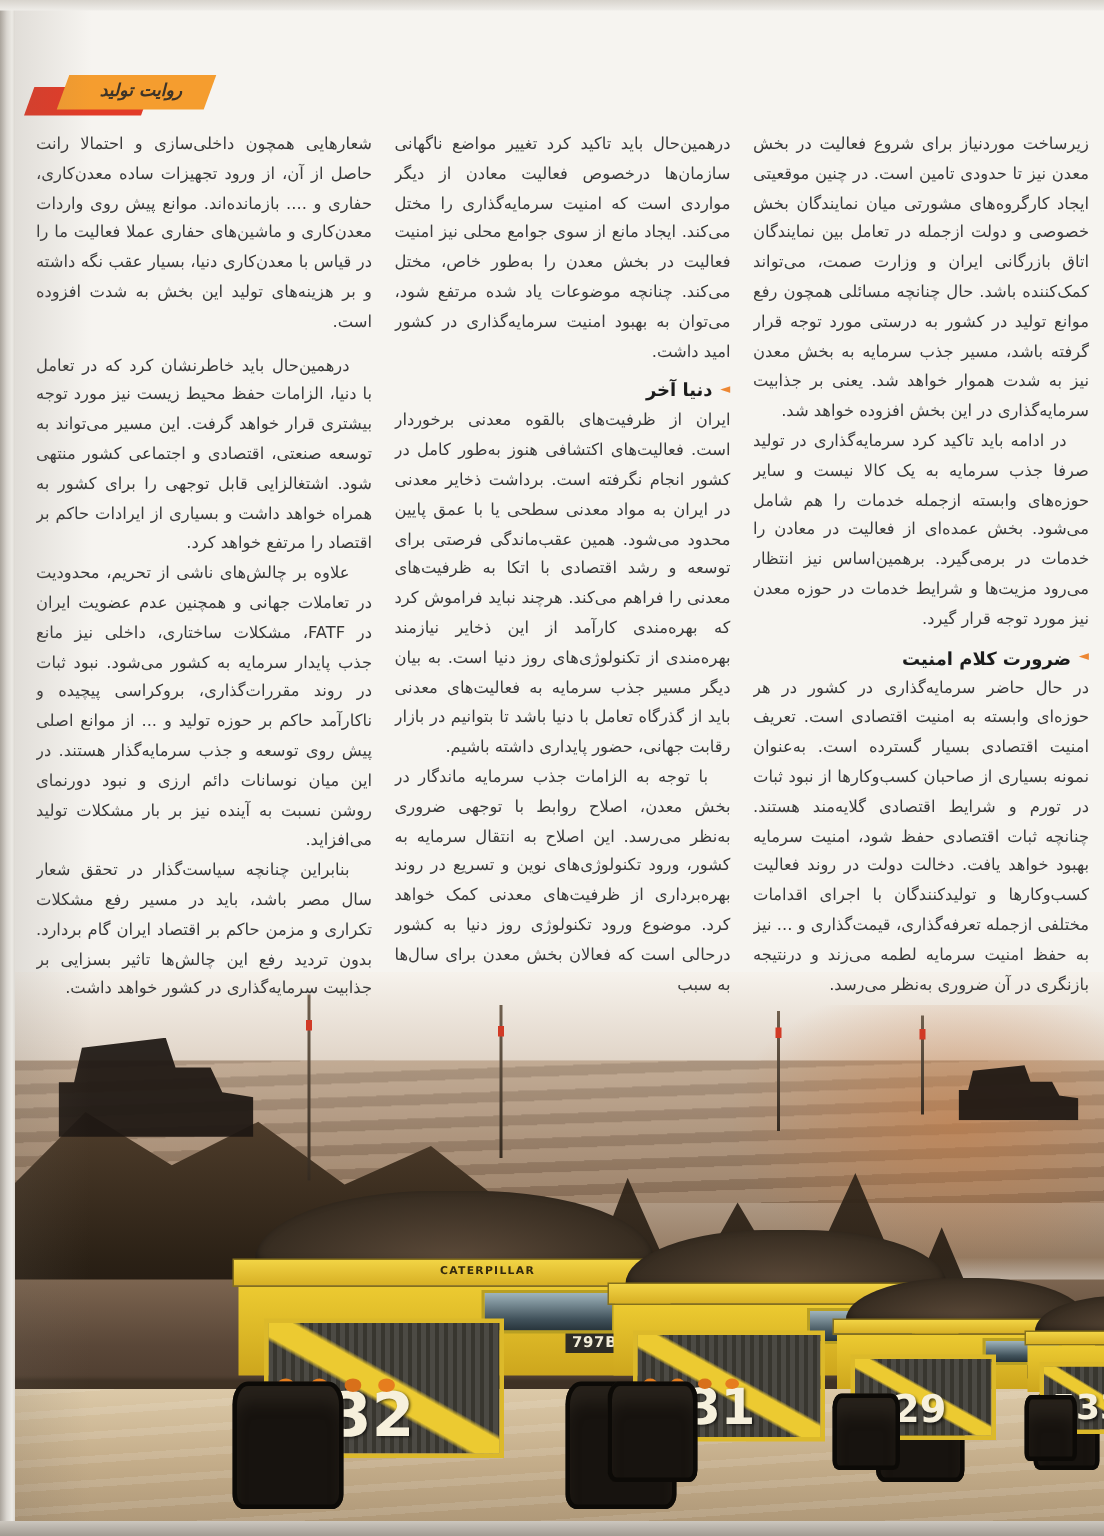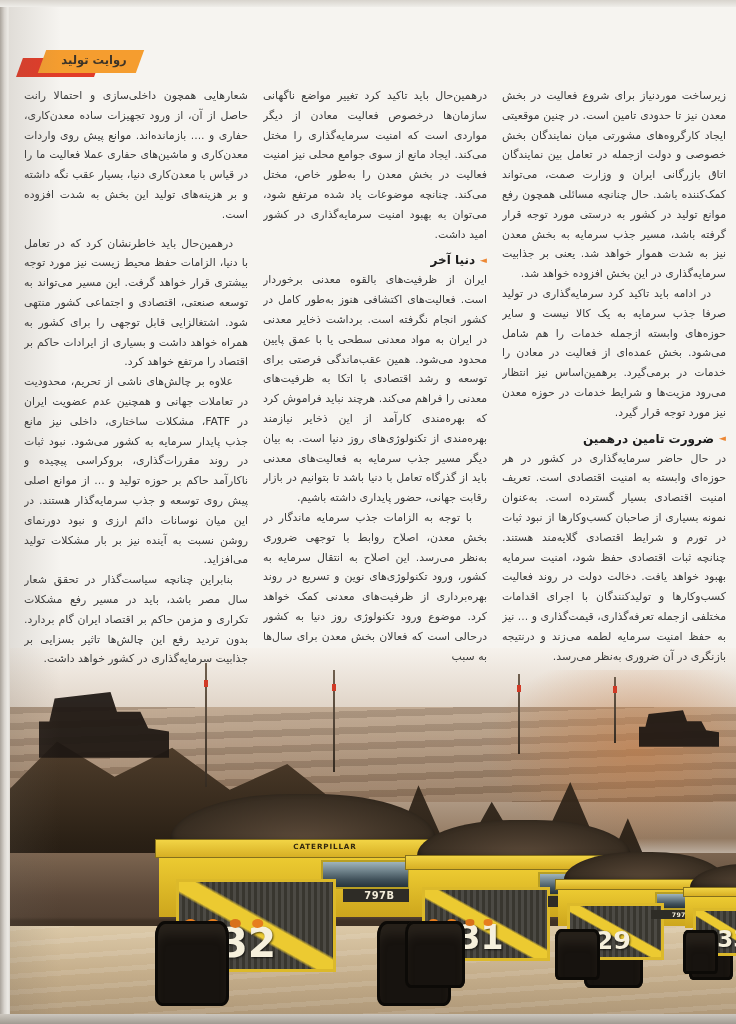--- a/index.html
+++ b/index.html
@@ -16,21 +16,21 @@
   .fold-shadow{position:absolute;left:9px;top:0;bottom:0;width:52px;pointer-events:none;
     background:linear-gradient(90deg,rgba(110,100,88,.16),rgba(110,100,88,0));z-index:35;}
 
   
   .ribbon{position:absolute;left:16px;top:49px;width:126px;height:30px;z-index:10;}
   .ribbon .red{position:absolute;left:0;top:9px;width:78px;height:19px;background:#e23b28;
     transform:skewX(-20deg);transform-origin:bottom left;}
   .ribbon .orange{position:absolute;left:26px;top:1px;width:98px;height:23px;background:#f59d2f;
     transform:skewX(-20deg);}
   .ribbon .label{position:absolute;left:30px;top:4px;width:96px;text-align:center;
-    font-size:11.5px;font-weight:bold;color:#3d3428;}
+    font-size:11.5px;font-weight:bold;color:#3d3428;font-style:italic;}
 
   
   .article{position:absolute;top:86px;left:24px;right:10px;height:588px;
     display:flex;flex-direction:row;gap:15px;direction:rtl;z-index:5;}
   .col{flex:1 1 0;overflow:hidden;}
   .para{margin:0;font-size:10.9px;line-height:19.8px;color:#3b3b3b;text-align:justify;}
   .para + .para{text-indent:15px;}
   .para.gap{margin-top:9px;}
   .sec-h{margin:9px 0 3px;font-size:12px;font-weight:bold;color:#1c1c1c;display:flex;
     align-items:center;gap:5px;}
@@ -79,21 +79,21 @@
   .t-cab{position:absolute;right:14%;top:31%;width:30%;height:14%;
     background:linear-gradient(#9fb4bc,#41525b 70%,#27343b);border:2px solid #b89f23;box-sizing:border-box;}
   .t-grill{position:absolute;left:7%;top:40%;width:54%;height:44%;box-sizing:border-box;
     background:repeating-linear-gradient(90deg,#4c4a44 0 3px,#38362f 3px 6px);
     border:3px solid #dcb92a;}
   .t-brace{position:absolute;inset:0;
     background:linear-gradient(to top right,rgba(0,0,0,0) 43%,#ecca31 45% 55%,rgba(0,0,0,0) 57%);}
   .t-num{position:absolute;left:8%;bottom:6%;font-weight:bold;color:#f6f0dc;font-size:2.55em;
     line-height:1;text-shadow:1px 1px 2px rgba(0,0,0,.65);}
   .t-plate{position:absolute;right:12%;top:45%;background:#2e2c26;color:#f2ecd8;
-    font-weight:bold;font-size:.62em;padding:1px 21px;letter-spacing:.05em;margin-left:20px;}
+    font-weight:bold;font-size:.62em;padding:1px 4px;letter-spacing:.05em;margin-left:20px;}
   .t-lights{position:absolute;left:10%;top:59%;width:4%;height:4%;background:#e67d1e;border-radius:50%;
     box-shadow:1.4em 0 0 #e67d1e,2.8em 0 0 #d8701a,4.2em 0 0 #e67d1e;}
   .t-wheel{position:absolute;bottom:0;width:25%;height:40%;background:#17130f;
     border-radius:14% 14% 10% 10%/18% 18% 12% 12%;
     box-shadow:inset 0 0 0 3px #0c0a07,inset 0 14px 10px rgba(70,60,50,.35);}
   .t-wheel.wl{left:0;} .t-wheel.wr{right:0;}
 </style>
 </head>
 <body>
 
@@ -105,21 +105,21 @@
     <div class="label">روایت تولید</div>
   </div>
 
   <div class="article">
 
     <div class="col">
       <p class="para">زیرساخت موردنیاز برای شروع فعالیت در بخش معدن نیز تا حدودی تامین است. در چنین موقعیتی ایجاد کارگروه‌های مشورتی میان نمایندگان بخش خصوصی و دولت ازجمله در تعامل بین نمایندگان اتاق بازرگانی ایران و وزارت صمت، می‌تواند کمک‌کننده باشد. حال چنانچه مسائلی همچون رفع موانع تولید در کشور به درستی مورد توجه قرار گرفته باشد، مسیر جذب سرمایه به بخش معدن نیز به شدت هموار خواهد شد. یعنی بر جذابیت سرمایه‌گذاری در این بخش افزوده خواهد شد.</p>
       <p class="para">در ادامه باید تاکید کرد سرمایه‌گذاری در تولید صرفا جذب سرمایه به یک کالا نیست و سایر حوزه‌های وابسته ازجمله خدمات را هم شامل می‌شود. بخش عمده‌ای از فعالیت در معادن را خدمات در برمی‌گیرد. برهمین‌اساس نیز انتظار می‌رود مزیت‌ها و شرایط خدمات در حوزه معدن نیز مورد توجه قرار گیرد.</p>
       <div class="sec-h">
         <span class="arrow">◄</span>
-        <span>ضرورت تامین درهمین</span>
+        <span>ضرورت کلام امنیت</span>
       </div>
       <p class="para">در حال حاضر سرمایه‌گذاری در کشور در هر حوزه‌ای وابسته به امنیت اقتصادی است. تعریف امنیت اقتصادی بسیار گسترده است. به‌عنوان نمونه بسیاری از صاحبان کسب‌وکارها از نبود ثبات در تورم و شرایط اقتصادی گلایه‌مند هستند. چنانچه ثبات اقتصادی حفظ شود، امنیت سرمایه بهبود خواهد یافت. دخالت دولت در روند فعالیت کسب‌وکارها و تولیدکنندگان با اجرای اقدامات مختلفی ازجمله تعرفه‌گذاری، قیمت‌گذاری و ... نیز به حفظ امنیت سرمایه لطمه می‌زند و درنتیجه بازنگری در آن ضروری به‌نظر می‌رسد.</p>
     </div>
 
     <div class="col">
       <p class="para">درهمین‌حال باید تاکید کرد تغییر مواضع ناگهانی سازمان‌ها درخصوص فعالیت معادن از دیگر مواردی است که امنیت سرمایه‌گذاری را مختل می‌کند. ایجاد مانع از سوی جوامع محلی نیز امنیت فعالیت در بخش معدن را به‌طور خاص، مختل می‌کند. چنانچه موضوعات یاد شده مرتفع شود، می‌توان به بهبود امنیت سرمایه‌گذاری در کشور امید داشت.</p>
       <div class="sec-h">
         <span class="arrow">◄</span>
         <span>دنیا آخر</span>
       </div>

